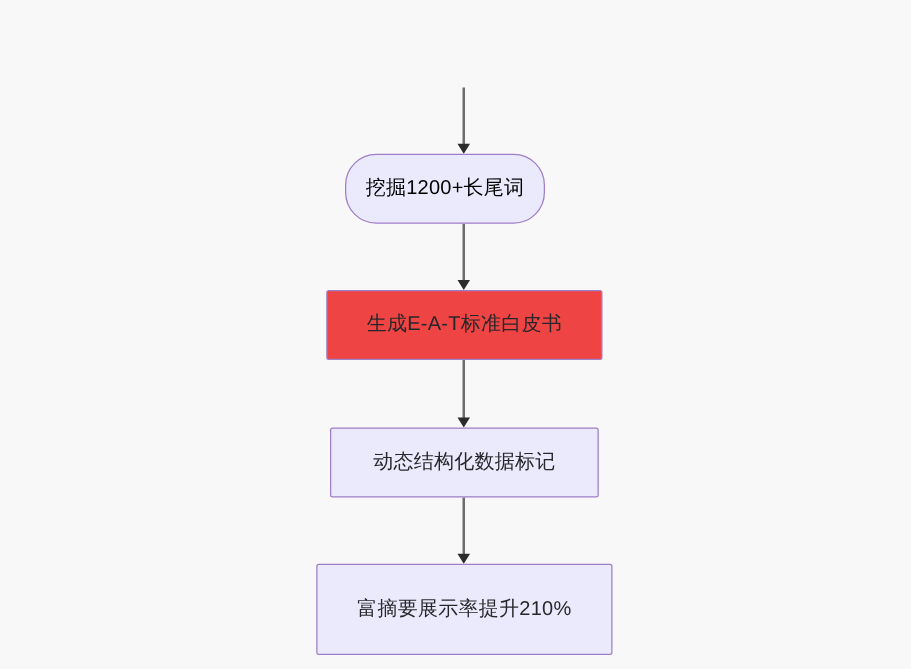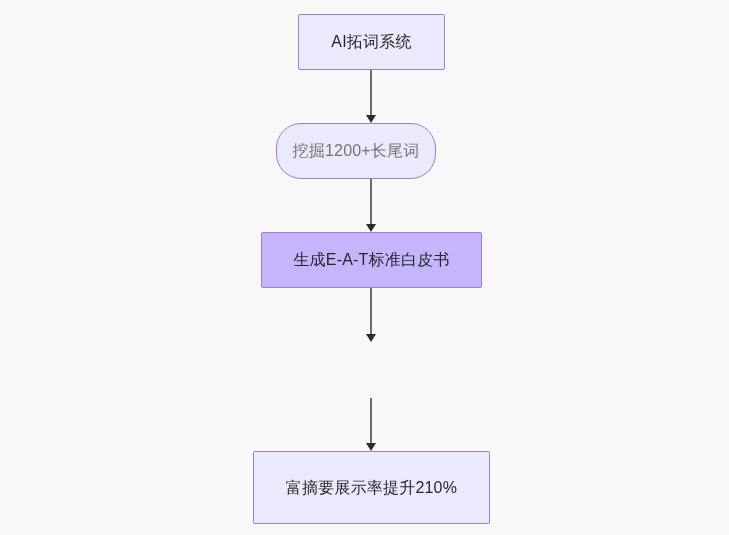--- a/index.html
+++ b/index.html
@@ -77,22 +77,22 @@
   <div class="edge" style="left: 364px; top: 288px; height: 54px;">
     <div class="edge-line" style="height: 47px; background: rgb(108, 108, 108);"></div>
     <div class="edge-head" style="border-top-color: rgb(43, 43, 43);"></div>
   </div>
 
   <div class="edge" style="left: 364px; top: 398px; height: 53px;">
     <div class="edge-line" style="height: 46px; background: rgb(108, 108, 108);"></div>
     <div class="edge-head" style="border-top-color: rgb(43, 43, 43);"></div>
   </div>
 
-  <div class="node" style="left: 298px; top: 14px; width: 147px; height: 56px; background: rgb(235, 234, 252); border-color: rgb(159, 126, 200); color: rgb(39, 39, 43);">AI拓词系统</div>
 
-  <div class="node" style="left: 276px; top: 123px; width: 160px; height: 56px; background: rgb(235, 234, 252); border-color: rgb(159, 126, 200); color: #737373; border-radius: 25px;">挖掘1200+长尾词</div>
+  <div class="node" style="left: 276px; top: 123px; width: 160px; height: 56px; background: rgb(235, 234, 252); border-color: rgb(159, 126, 200); color: #000000; border-radius: 25px;">挖掘1200+长尾词</div>
 
-  <div class="node" style="left: 261px; top: 232px; width: 221px; height: 56px; background: #c4b5fd; border-color: rgb(159, 126, 200); color: rgb(39, 39, 43);">生成E-A-T标准白皮书</div>
+  <div class="node" style="left: 261px; top: 232px; width: 221px; height: 56px; background: #ef4444; border-color: rgb(159, 126, 200); color: rgb(39, 39, 43);">生成E-A-T标准白皮书</div>
 
+  <div class="node" style="left: 264px; top: 342px; width: 215px; height: 56px; background: rgb(235, 234, 252); border-color: rgb(159, 126, 200); color: rgb(39, 39, 43);">动态结构化数据标记</div>
 
   <div class="node" style="left: 253px; top: 451px; width: 237px; height: 73px; background: rgb(235, 234, 252); border-color: rgb(159, 126, 200); color: rgb(39, 39, 43);">富摘要展示率提升210%</div>
 
 </div>
 
 </body></html>

